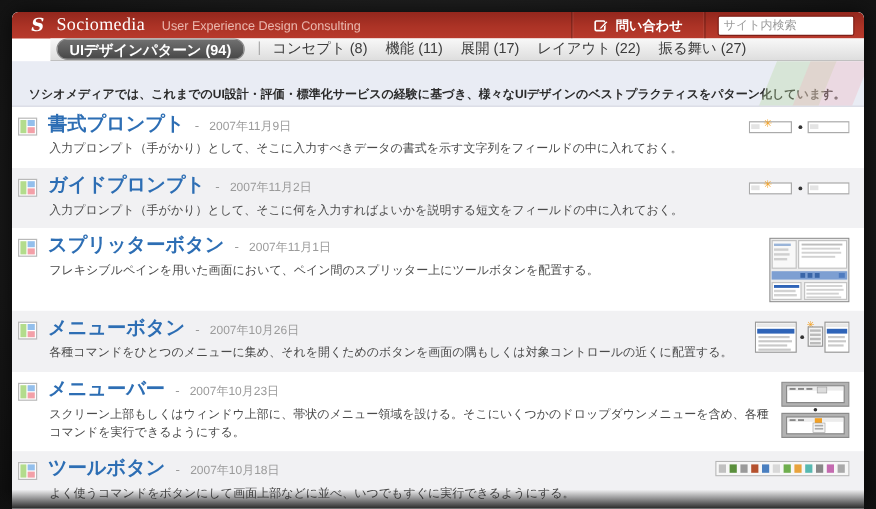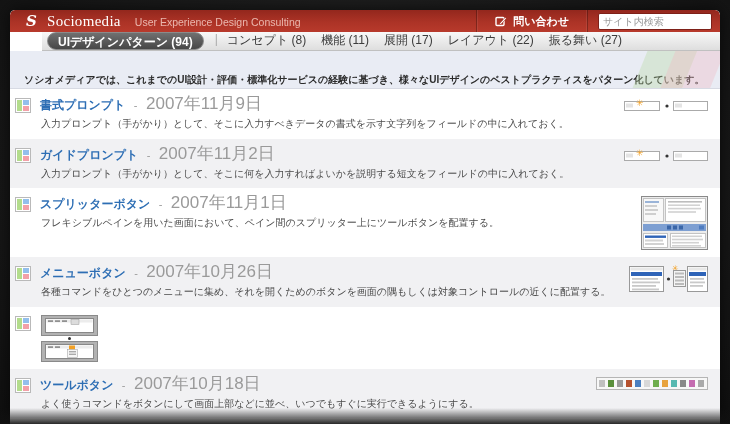--- a/index.html
+++ b/index.html
@@ -46,23 +46,23 @@
   .item{display:flex;align-items:flex-start;padding:7px 12px 7px 5px;background:#fff;}
   .item.alt{background:#f1f1f3;}
   .pattern-icon{flex:none;width:12px;height:11px;margin:2px 0 0 0;background:#fff;
     border:1px solid #b9b9b9;padding:1px;background-clip:padding-box;position:relative;}
   .pattern-icon::before{content:"";position:absolute;left:1px;top:1px;width:5px;height:11px;
     background:#b3dc8c;}
   .pattern-icon::after{content:"";position:absolute;right:1px;top:1px;width:6px;height:5px;
     background:#93bfec;box-shadow:0 6px 0 0 #f3a0a8;}
   .item-main{flex:1;min-width:0;margin-left:9px;}
   .item-head{line-height:16px;white-space:nowrap;}
-  .item-title{color:#2d6eb4;font-size:12px;font-weight:bold;text-decoration:none;cursor:pointer;}
+  .item-title{color:#2d6eb4;font-size:16px;font-weight:bold;text-decoration:none;cursor:pointer;}
   .item-sep{color:#9a9a9a;font-size:11px;margin:0 4px;}
-  .item-date{color:#9a9a9a;font-size:17px;}
+  .item-date{color:#9a9a9a;font-size:10px;}
   .item-desc{color:#4a4a4a;font-size:10px;line-height:1.55;margin-top:3px;
     padding-left:1px;}
   .thumb{flex:none;margin-left:10px;margin-top:1px;cursor:pointer;}
   .thumb svg{display:none;}
   .thumb[data-thumb="form-field-pair"] svg.tn-form-field-pair{display:block;}
   .thumb[data-thumb="app-window"] svg.tn-app-window{display:block;}
   .thumb[data-thumb="menu-pair"] svg.tn-menu-pair{display:block;}
   .thumb[data-thumb="window-pair"] svg.tn-window-pair{display:block;}
   .thumb[data-thumb="icon-toolbar"] svg.tn-icon-toolbar{display:block;}
   
@@ -230,20 +230,28 @@
         <rect x="61" y="13" width="14" height="1.8" fill="#c9c9c9"></rect>
               <rect x="61" y="16.5" width="15" height="1.8" fill="#c9c9c9"></rect>
         <rect x="61" y="20" width="13" height="1.8" fill="#c9c9c9"></rect>
       </svg>
 
     </span>
   </div>
 
   <div class="item">
     <span class="pattern-icon"></span>
+    <div class="item-main">
+      <div class="item-head">
+        <a class="item-title">メニューバー</a>
+        <span class="item-sep">-</span>
+        <span class="item-date">2007年10月23日</span>
+      </div>
+      <div class="item-desc">スクリーン上部もしくはウィンドウ上部に、帯状のメニュー領域を設ける。そこにいくつかのドロップダウンメニューを含め、各種コマンドを実行できるようにする。</div>
+    </div>
     <span class="thumb" data-thumb="window-pair">
 
       <svg class="tn-window-pair" width="57" height="47" viewBox="0 0 57 47">
         <rect x="0.5" y="0.5" width="56" height="20" fill="#b2b2b2" stroke="#8a8a8a"></rect>
         <rect x="4.5" y="3.5" width="48" height="14" fill="#fff" stroke="#888"></rect>
         <rect x="5.5" y="4.5" width="46" height="3" fill="#ececec"></rect>
         <rect x="7" y="5.3" width="5" height="1.6" fill="#888"></rect>
               <rect x="14" y="5.3" width="5" height="1.6" fill="#888"></rect>
         <rect x="21" y="5.3" width="5" height="1.6" fill="#888"></rect>
         <rect x="30" y="4.5" width="8" height="5" fill="#dcdcdc" stroke="#999" stroke-width="0.5"></rect>

